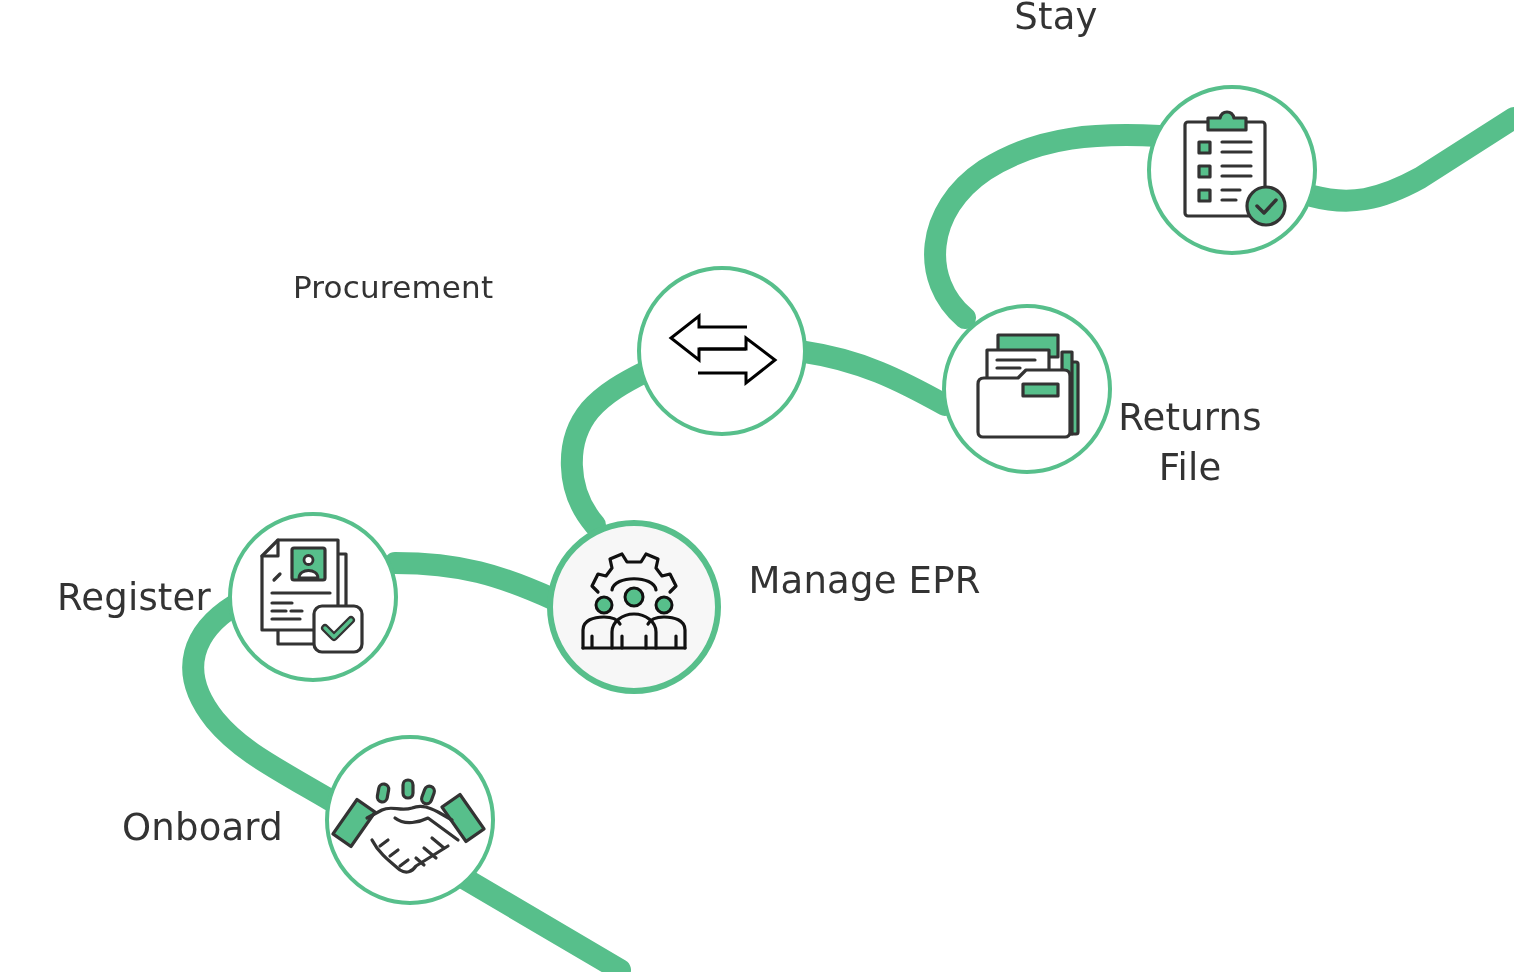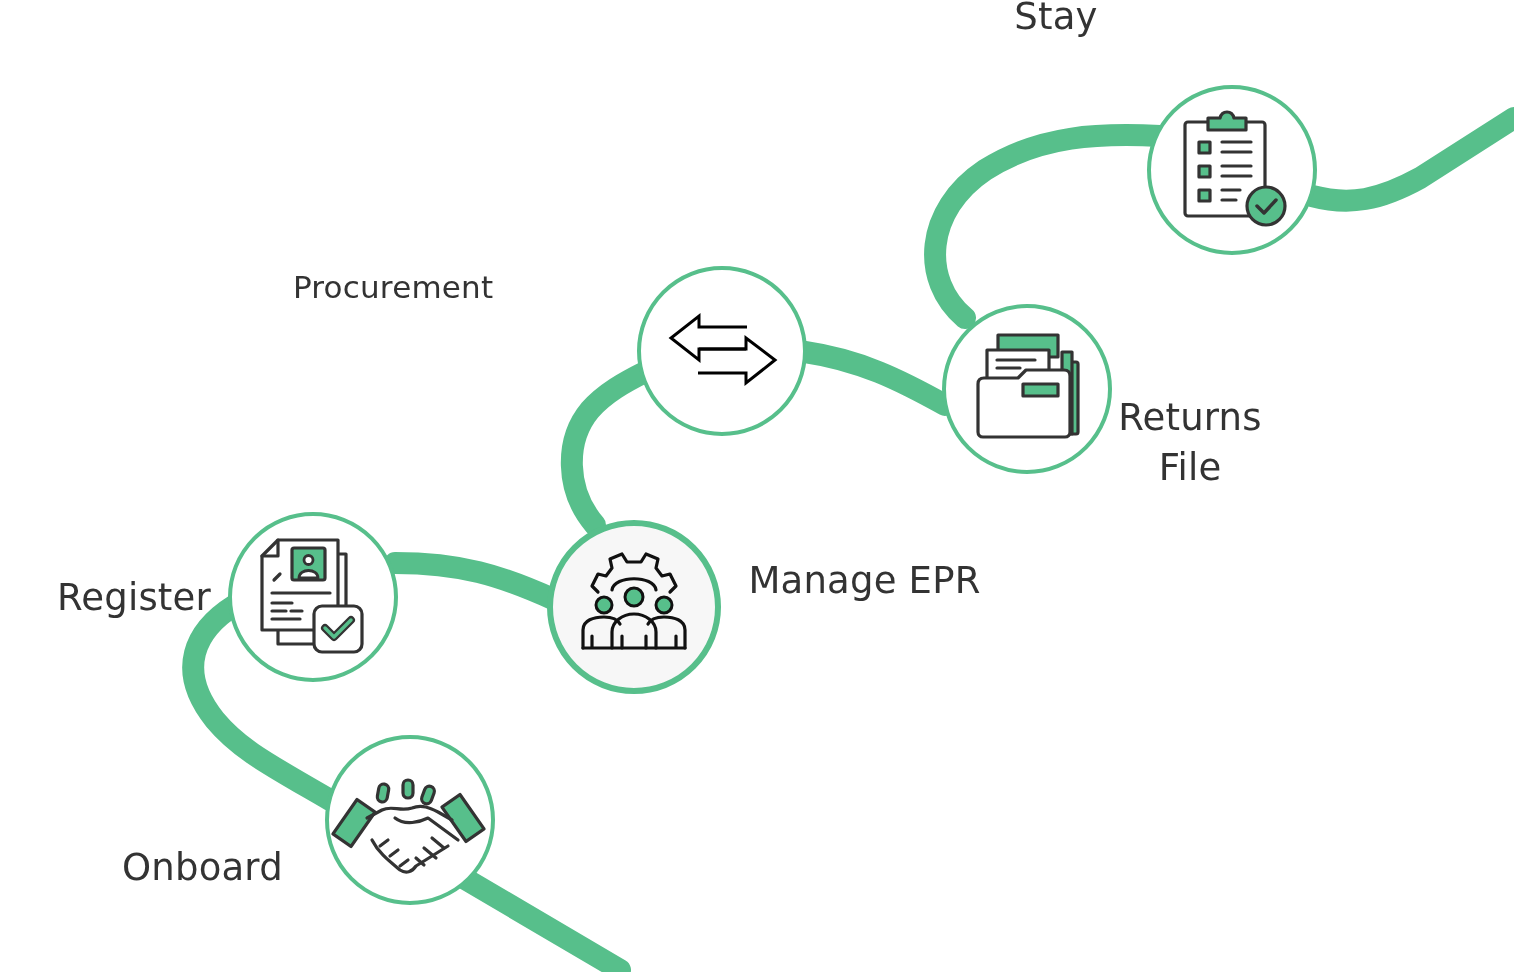--- a/index.html
+++ b/index.html
@@ -111,21 +111,21 @@
       <rect class="ic-fill" x="1199" y="142" width="11" height="11" stroke-width="2.8"></rect>
       <rect class="ic-fill" x="1199" y="166" width="11" height="11" stroke-width="2.8"></rect>
       <rect class="ic-fill" x="1199" y="190" width="11" height="11" stroke-width="2.8"></rect>
       <path class="ic-stroke" d="M 1222 142 L 1251 142 M 1222 152 L 1251 152 M 1222 166 L 1251 166 M 1222 176 L 1251 176 M 1222 190 L 1240 190 M 1222 200 L 1236 200"></path>
       <circle class="ic-fill" cx="1266" cy="206" r="19"></circle>
       <path d="M 1257 206 L 1264 213 L 1276 200" fill="none" stroke="#333" stroke-width="3.5" stroke-linecap="round" stroke-linejoin="round"></path>
     </g>
   </g>
 </svg>
 
-<div class="label" style="left:122px; top:803px;margin-top:40px;">
+<div class="label" style="left:122px; top:803px;">
   <span>Onboard</span>
 </div>
 
 <div class="label" style="left:57px; top:530px;margin-top:43px;">
   <span>Register</span>
 </div>
 
 <div class="label center" style="left:742px; top:556px; width:245px;">
   <span>Manage EPR</span>
 </div>

